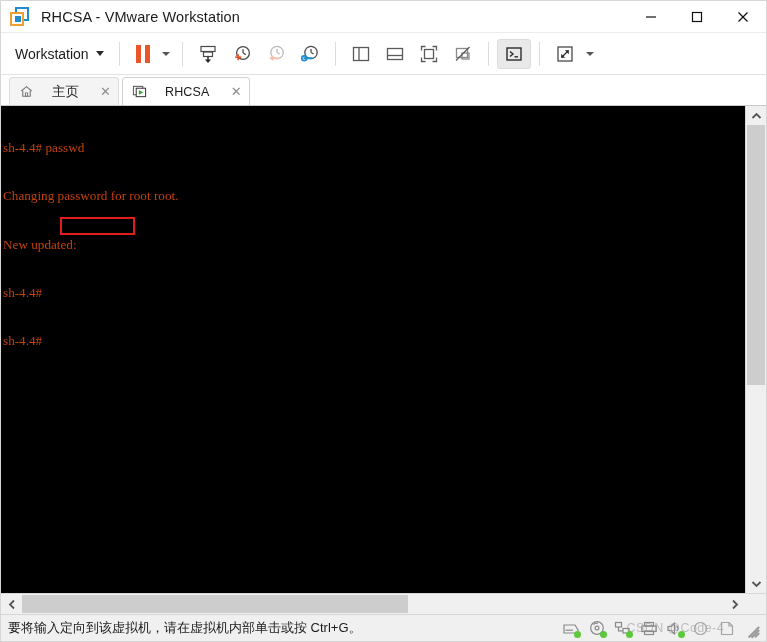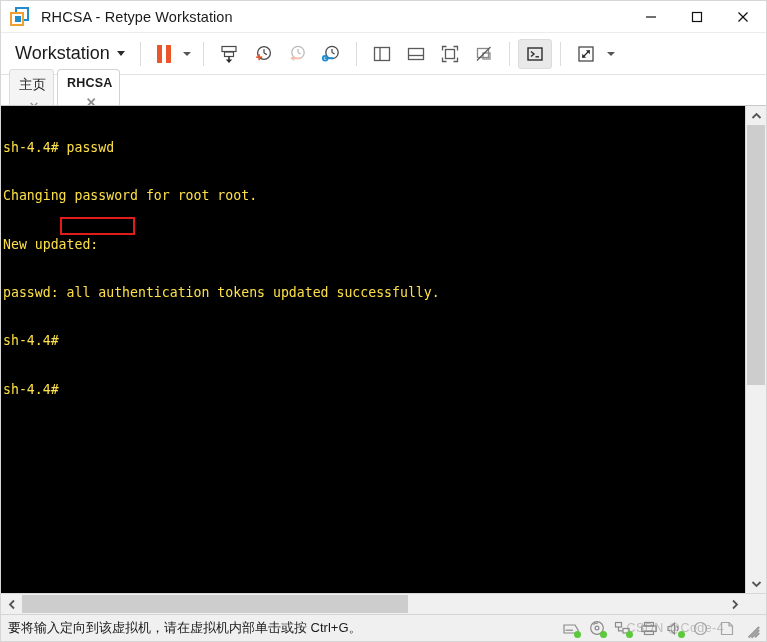--- a/index.html
+++ b/index.html
@@ -96,21 +96,21 @@
     background: #ffffff;
     border-bottom: 1px solid #e2e2e2;
     padding-left: 8px;
     box-sizing: border-box;
   }
   .ws-menu {
     display: flex;
     align-items: center;
     gap: 7px;
     padding: 4px 7px 4px 6px;
-    font-size: 18px;
+    font-size: 14px;
     color: #1b1b1b;
     white-space: nowrap;
   }
   .caret {
     width: 0; height: 0;
     border-left: 4.5px solid transparent;
     border-right: 4.5px solid transparent;
     border-top: 5px solid #2b2b2b;
   }
   .caret.small {
@@ -162,40 +162,39 @@
   .tabstrip {
     height: 30px;
     flex: 0 0 30px;
     display: flex;
     align-items: flex-end;
     background: #ffffff;
     padding-left: 8px;
     box-sizing: border-box;
   }
   .tab {
-    height: 36px;
-    display: flex;
-    align-items: center;
-    gap: 6px;
+    height: 28px;
+    display: flex;
+    align-items: center;
+    gap: 18px;
     padding: 0 7px 0 9px;
     box-sizing: border-box;
     background: #f4f4f4;
     border: 1px solid #dcdcdc;
     border-bottom: none;
     border-radius: 4px 4px 0 0;
     margin-right: 3px;
     font-size: 13px;
     color: #2b2b2b;
     white-space: nowrap;
-    flex-direction: column;
   }
   .tab.active {
     background: #ffffff;
     border-color: #d2d2d2;
-    font-weight: bold;
+    font-weight: normal;
     color: #1b1b1b;
   }
   .tab .tab-label { font-size: 13.5px; }
   .tab.active .tab-label { font-size: 12.5px; letter-spacing: .2px; }
   .tab-close {
     font-size: 13px;
     color: #8e8e8e;
     line-height: 1;
     margin-left: 3px;
   }
@@ -385,21 +384,21 @@
 <body>
 
 <div class="app">
 
   <div class="titlebar">
     <div class="vmware-logo">
       <div class="sq-blue"></div>
       <div class="sq-orange"></div>
       <div class="sq-inner"></div>
     </div>
-    <div class="window-title">RHCSA - Retype Workstation</div>
+    <div class="window-title">RHCSA - VMware Workstation</div>
     <div class="win-controls">
       <div class="win-btn">
         <svg width="12" height="12" viewBox="0 0 12 12">
             <line x1="1" y1="6" x2="11" y2="6" stroke="#111" stroke-width="1.2"></line>
           </svg>
       </div>
       <div class="win-btn">
         <svg width="12" height="12" viewBox="0 0 12 12">
             <rect x="1.5" y="1.5" width="9" height="9" fill="none" stroke="#111" stroke-width="1.2"></rect>
           </svg>
@@ -547,25 +546,24 @@
       </svg>
       <span class="tab-label">RHCSA</span>
       <span class="tab-close">✕</span>
     </div>
   </div>
 
   <div class="vm-area">
     <div class="vm-row">
 
       <div class="vm-screen" style="background: rgb(0, 0, 0);">
-        <div class="term" style="color: #fde047;">
+        <div class="term" style="color: #c2410c; font-family: Liberation Serif, serif;">
           <div class="line">sh-4.4# passwd</div>
           <div class="line">Changing password for root root.</div>
           <div class="line">New updated:</div>
-          <div class="line">passwd: all authentication tokens updated successfully.</div>
           <div class="line">sh-4.4#</div>
           <div class="line">sh-4.4#</div>
         </div>
         <div class="highlight-box" style="border-color: rgb(226, 27, 27);"></div>
       </div>
 
       <div class="vscroll">
         <div class="sb-arrow">
           <svg width="11" height="8" viewBox="0 0 11 8">
             <path d="M1.5 6 L5.5 2 L9.5 6" fill="none" stroke="#555" stroke-width="1.8"></path>

